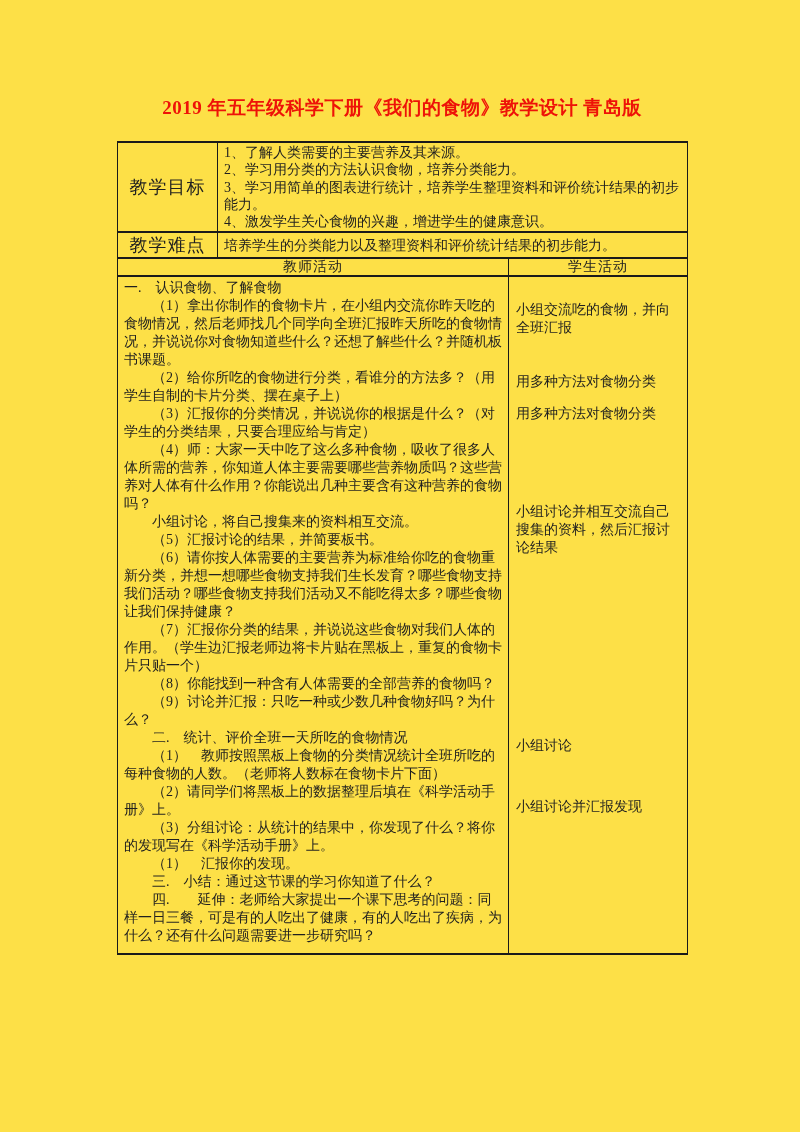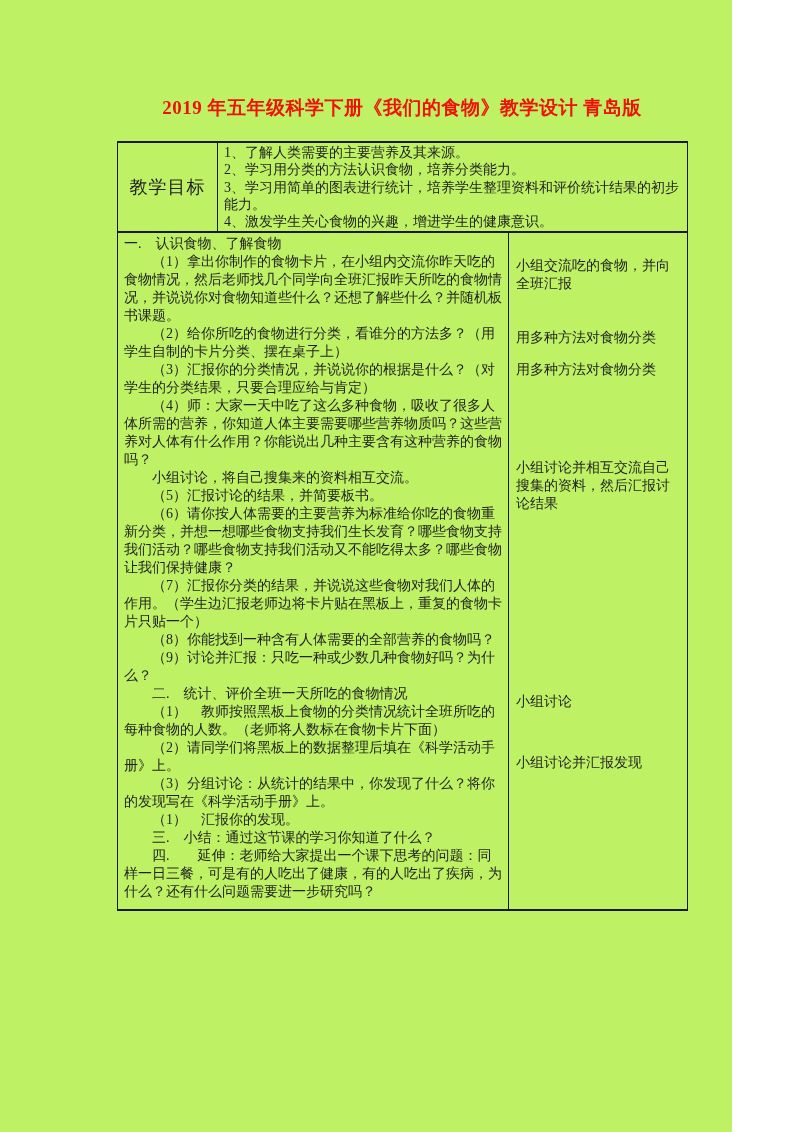--- a/index.html
+++ b/index.html
@@ -4,23 +4,23 @@
 <style>
   :root {
     --title: #ee1208;
     --border: #1a1a1a;
     --text: #1f1f1f;
   }
   * { margin: 0; padding: 0; box-sizing: border-box; }
   html, body { background: #ffffff; }
   .page {
     position: relative;
-    width: 732px;
+    width: 800px;
     height: 1132px;
-    background: #bef264;
+    background: #fde047;
     font-family: "Liberation Serif", "DejaVu Serif", serif;
     color: var(--text);
     overflow: hidden;
   }
   .doc-title {
     position: absolute;
     left: 117px;
     top: 95px;
     width: 570px;
     text-align: center;
@@ -111,20 +111,28 @@
               <div class="objective-item">1、了解人类需要的主要营养及其来源。</div>
 
               <div class="objective-item">2、学习用分类的方法认识食物，培养分类能力。</div>
 
               <div class="objective-item">3、学习用简单的图表进行统计，培养学生整理资料和评价统计结果的初步能力。</div>
 
               <div class="objective-item">4、激发学生关心食物的兴趣，增进学生的健康意识。</div>
             </div>
         </td>
       </tr>
+      <tr class="difficulty-row">
+        <td class="label-cell">教学难点</td>
+        <td class="content-cell" colspan="2">培养学生的分类能力以及整理资料和评价统计结果的初步能力。</td>
+      </tr>
+      <tr class="activity-header-row">
+        <td colspan="2">教师活动</td>
+        <td>学生活动</td>
+      </tr>
       <tr class="body-row">
         <td colspan="2">
           <div class="teacher-cell-inner">
 
               <div class="teacher-para no-indent">一.　认识食物、了解食物</div>
 
               <div class="teacher-para">（1）拿出你制作的食物卡片，在小组内交流你昨天吃的食物情况，然后老师找几个同学向全班汇报昨天所吃的食物情况，并说说你对食物知道些什么？还想了解些什么？并随机板书课题。</div>
 
               <div class="teacher-para">（2）给你所吃的食物进行分类，看谁分的方法多？（用学生自制的卡片分类、摆在桌子上）</div>
 

